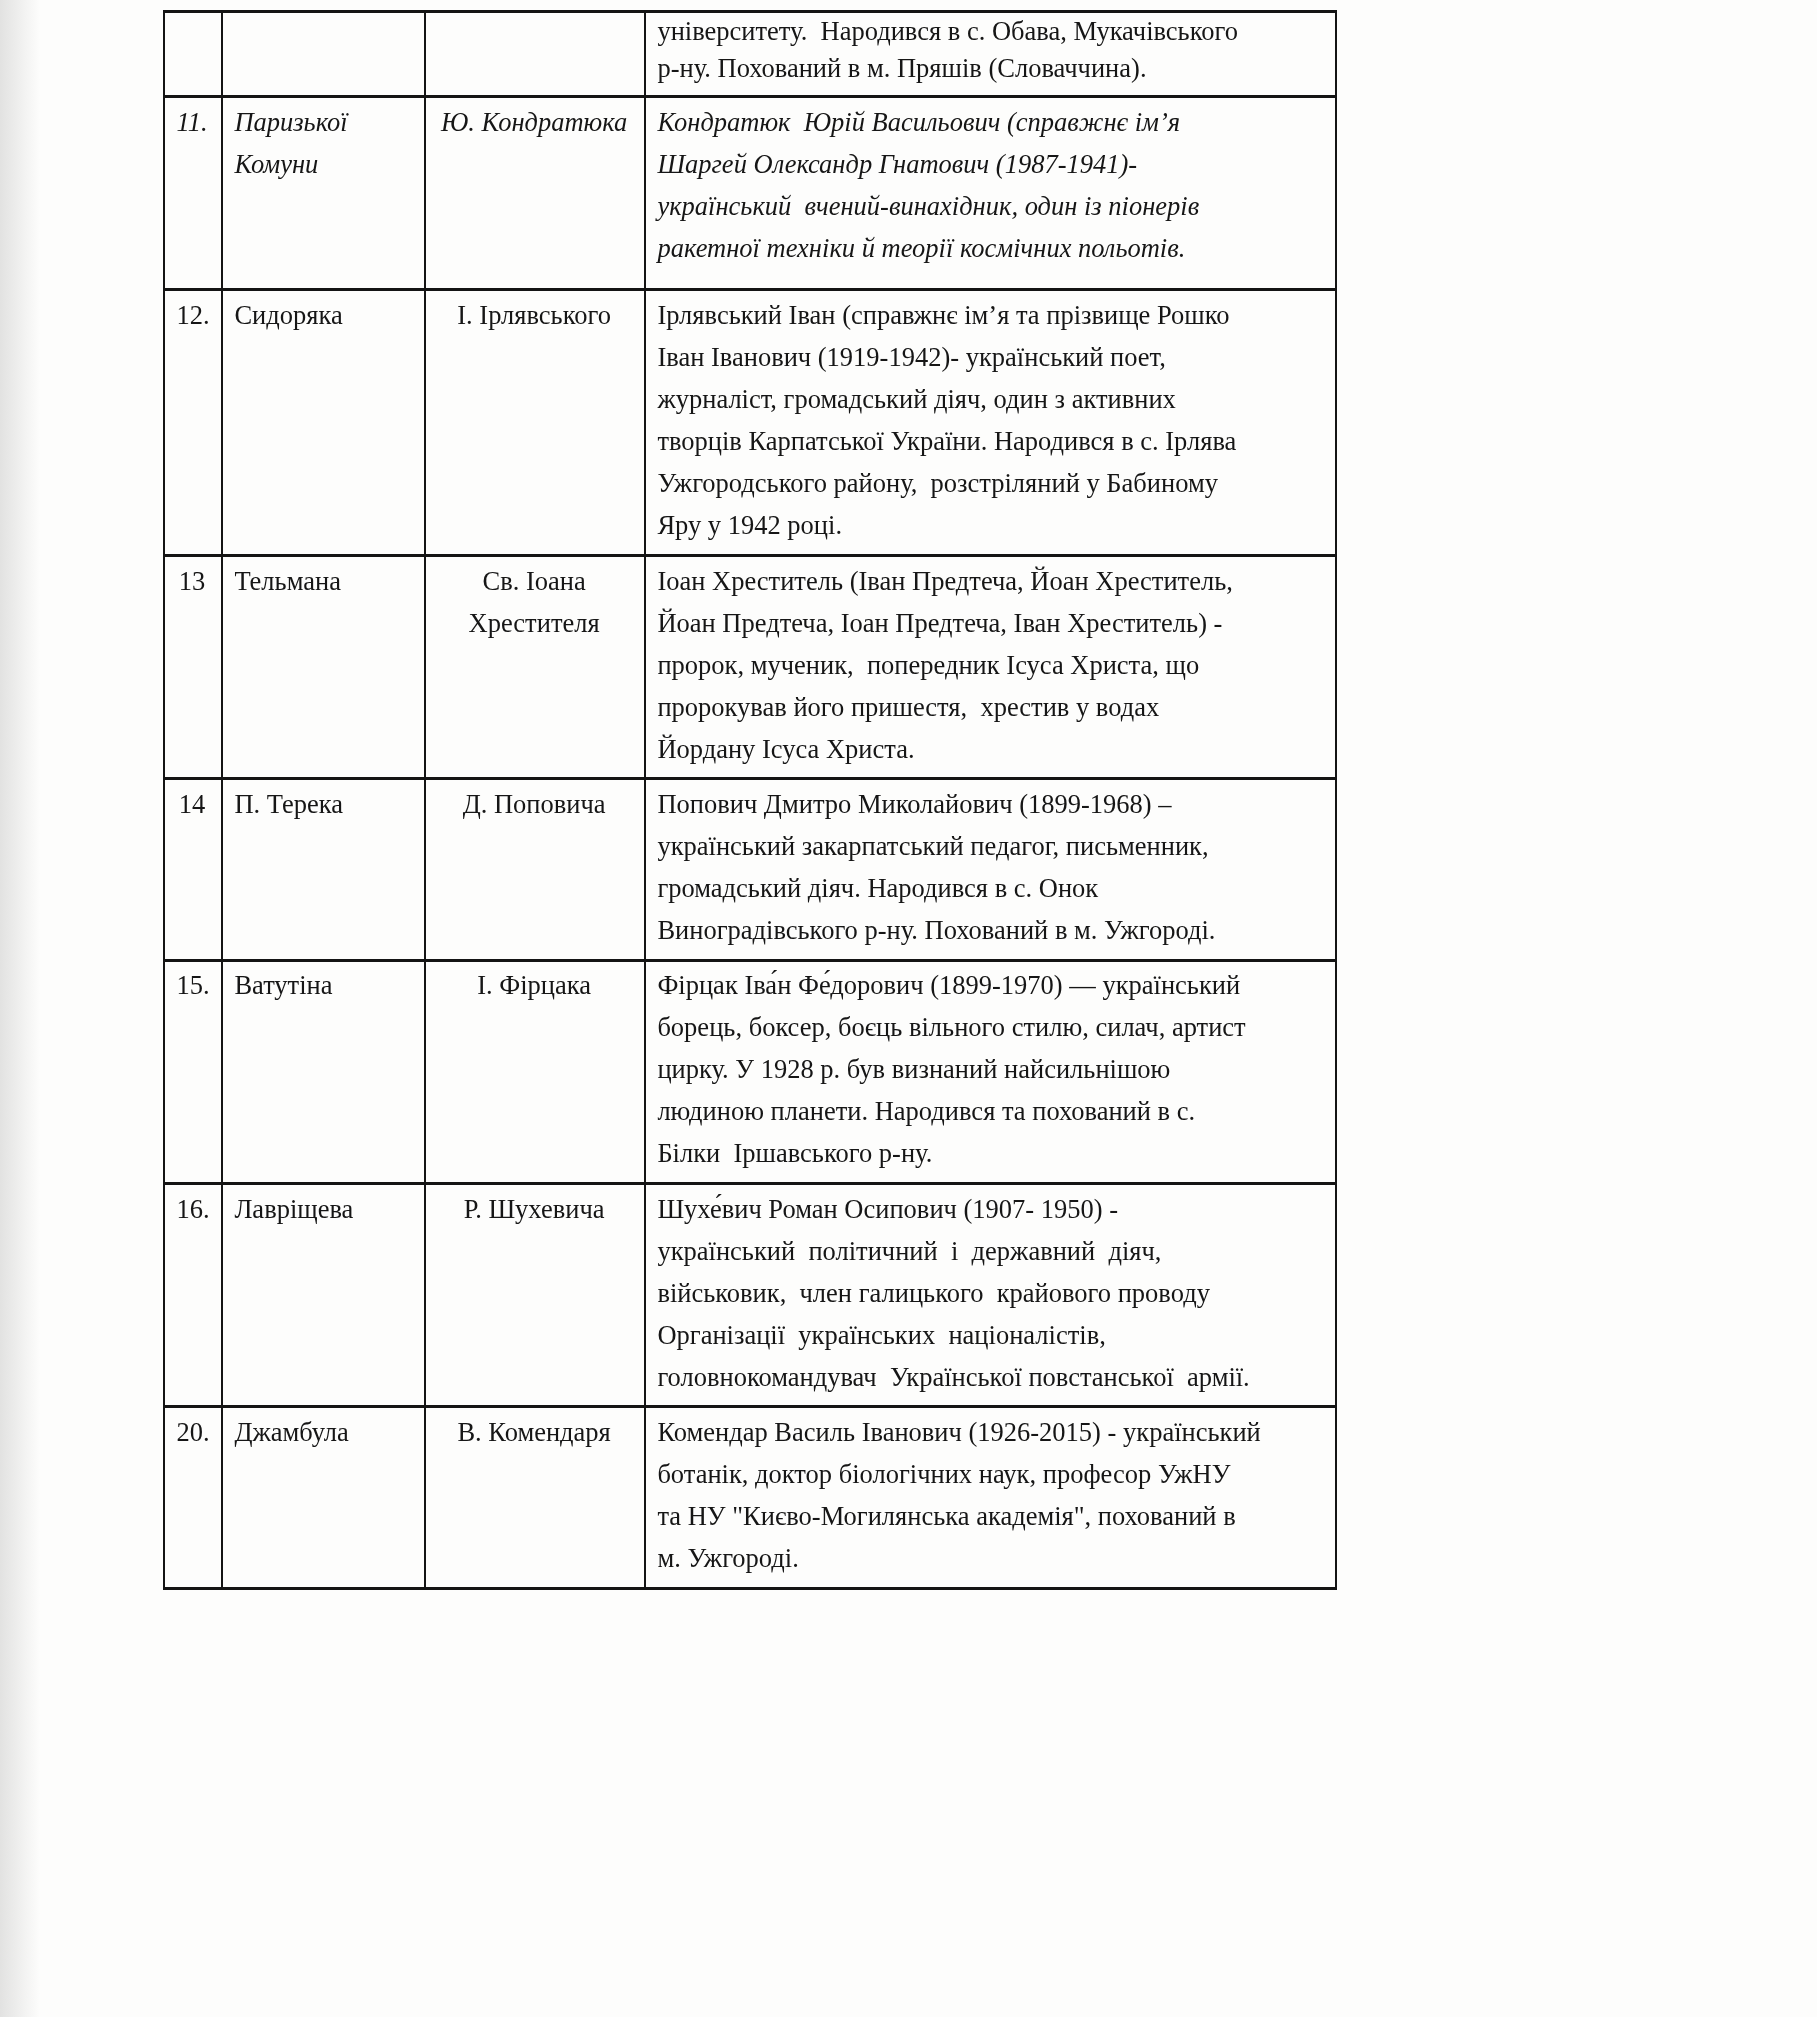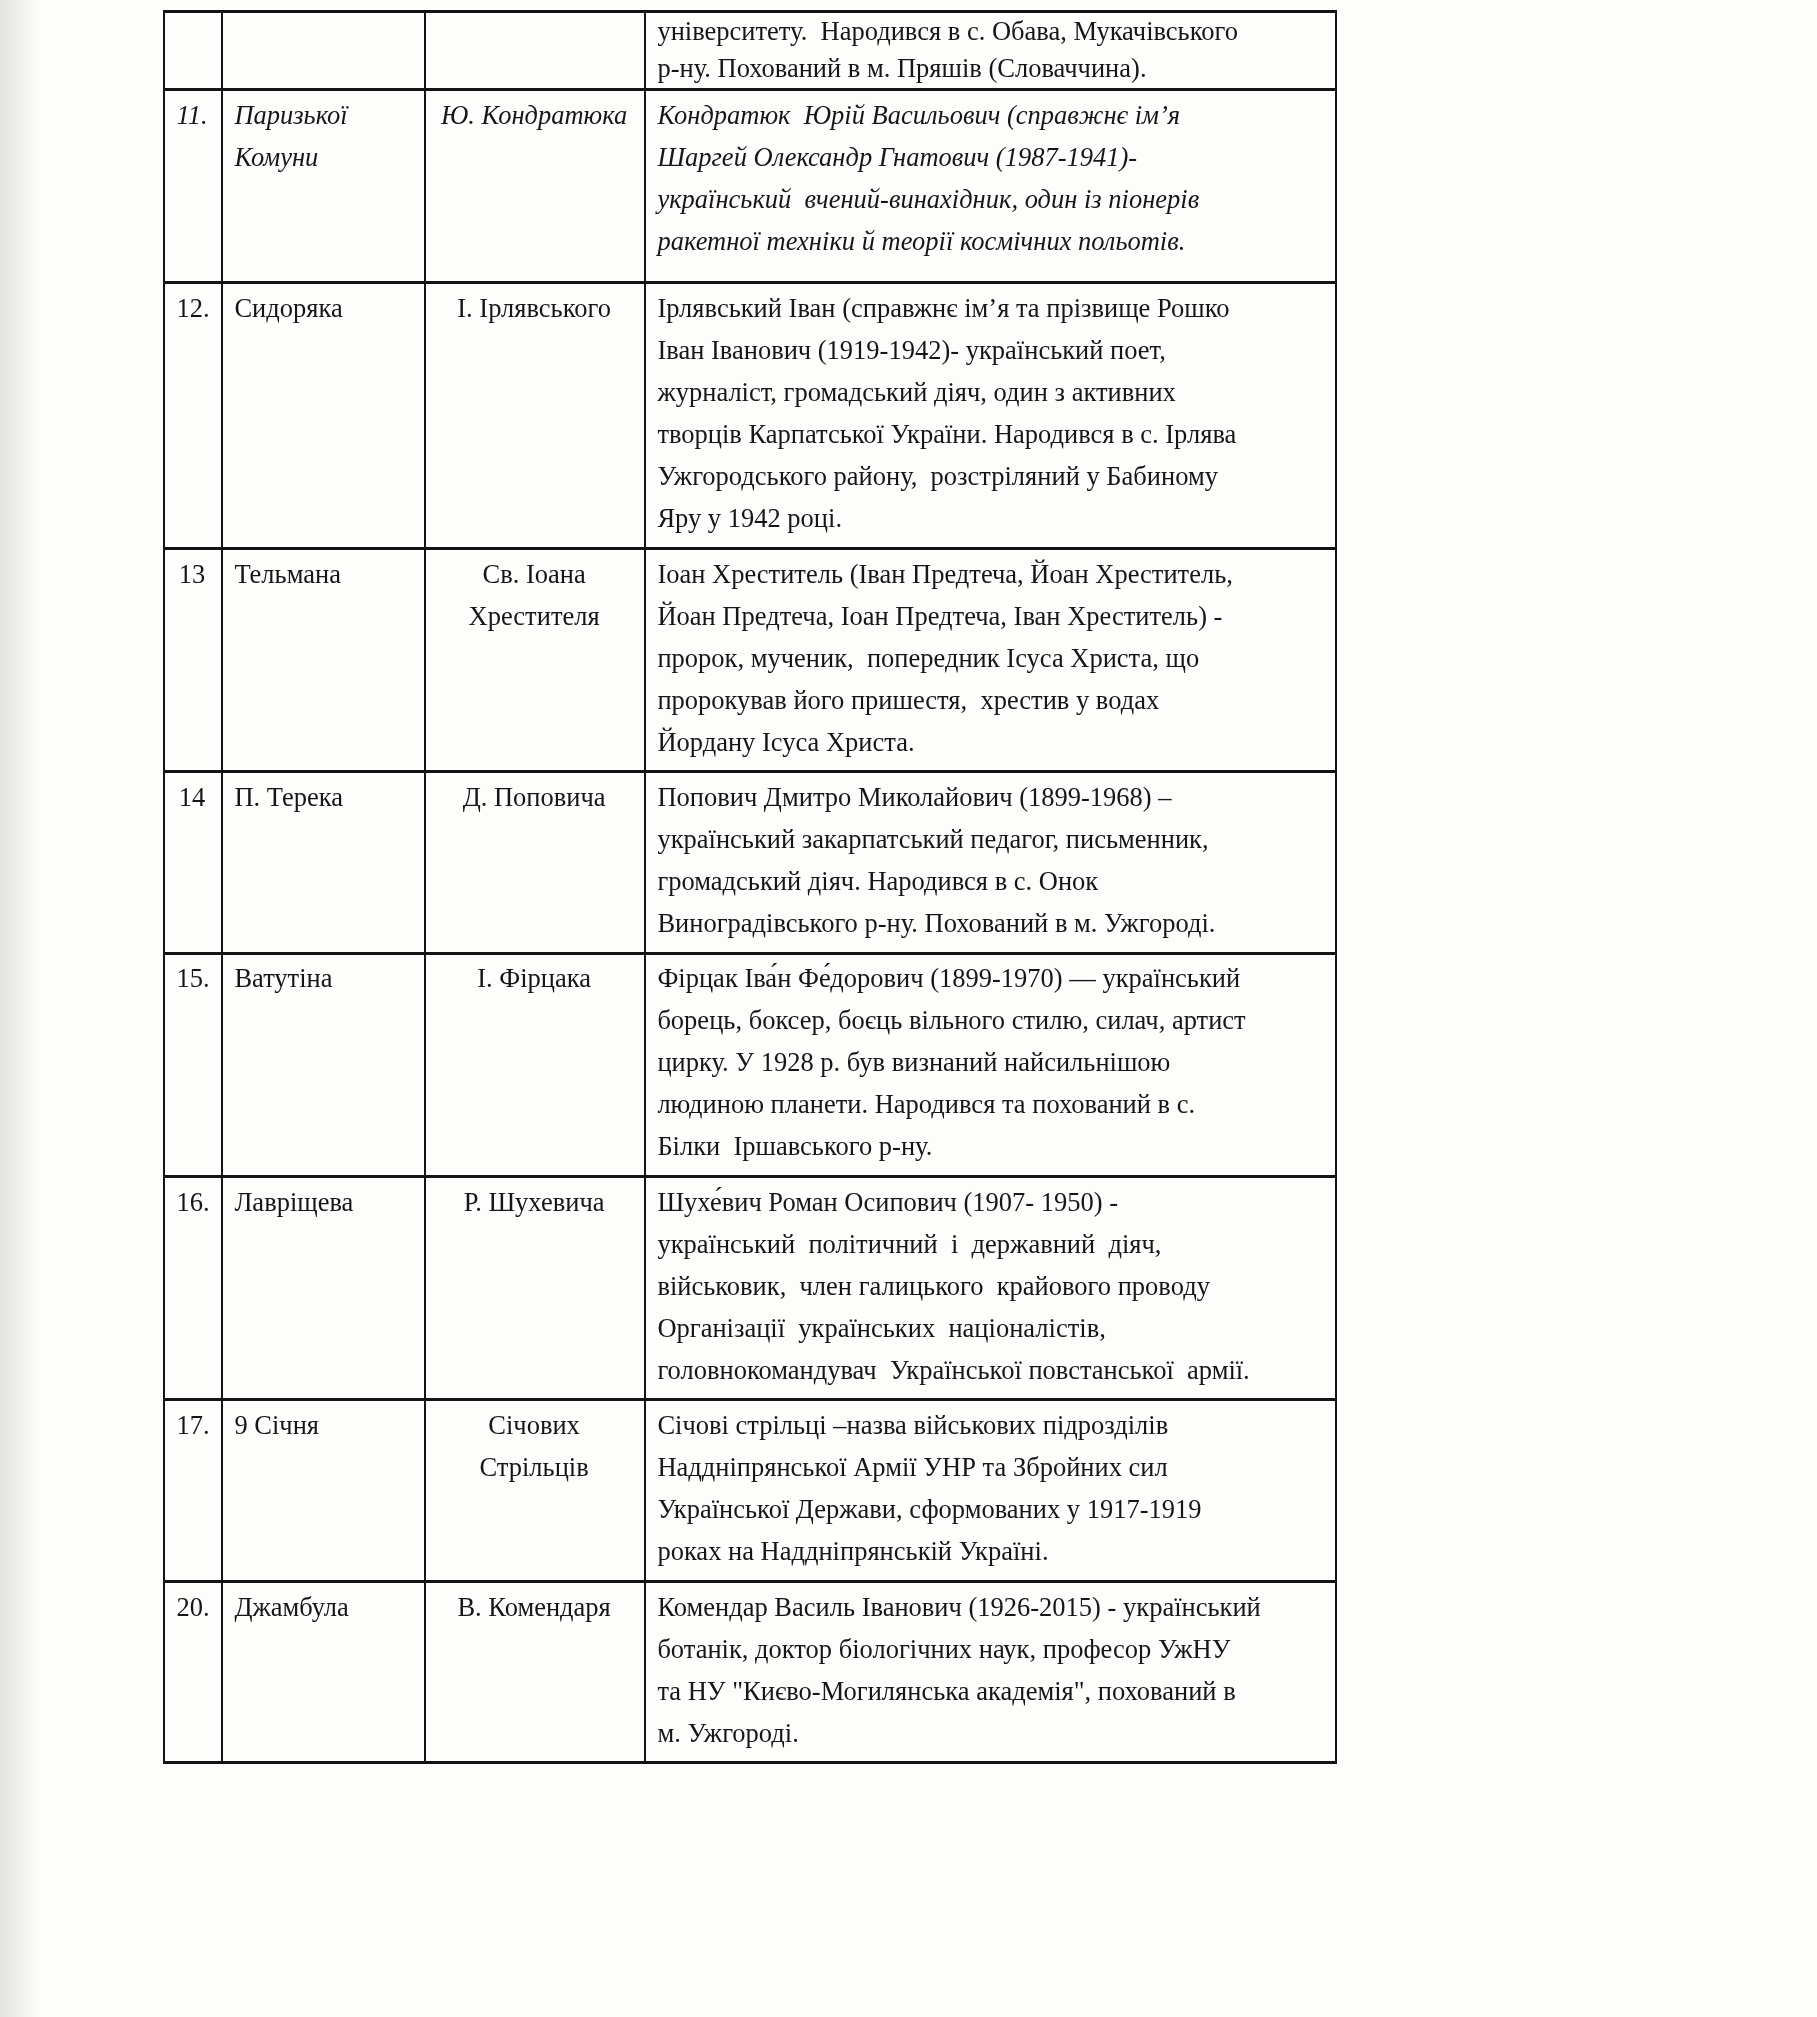--- a/index.html
+++ b/index.html
@@ -47,21 +47,21 @@
   td.num {
     text-align: center;
     padding-left: 3.8px;
     padding-right: 3.8px;
   }
   td.old { text-align: left; }
   td.old.align-center { text-align: left; }
   td.new { text-align: center; }
   td.desc { text-align: left; }
   
-  tr:nth-child(1) td { line-height: 37px; padding-top: 0.9px; padding-bottom: 1px; }
+  tr:nth-child(1) td { line-height: 37px; padding-top: 0.9px; padding-bottom: 8px; }
   
   tr:nth-child(2) td { height: 193px; font-style: italic; }
 </style>
 </head>
 <body>
 
 <div class="page">
   <div class="left-shade"></div>
   <div class="table-wrap">
     <table class="streets-table">
@@ -134,30 +134,20 @@
             <td class="num">16.</td>
             <td class="old align-center">Лавріщева</td>
             <td class="new">Р. Шухевича</td>
             <td class="desc">Шухе́вич Роман Осипович (1907- 1950) -
 український  політичний  і  державний  діяч,
 військовик,  член галицького  крайового проводу
 Організації  українських  націоналістів,
 головнокомандувач  Української повстанської  армії.</td>
           </tr>
           <tr>
-            <td class="num">17.</td>
-            <td class="old align-center">9 Січня</td>
-            <td class="new">Січових
-Стрільців</td>
-            <td class="desc">Січові стрільці –назва військових підрозділів
-Наддніпрянської Армії УНР та Збройних сил
-Української Держави, сформованих у 1917-1919
-роках на Наддніпрянській Україні.</td>
-          </tr>
-          <tr>
             <td class="num">20.</td>
             <td class="old align-center">Джамбула</td>
             <td class="new">В. Комендаря</td>
             <td class="desc">Комендар Василь Іванович (1926-2015) - український
 ботанік, доктор біологічних наук, професор УжНУ
 та НУ "Києво-Могилянська академія", похований в
 м. Ужгороді.</td>
           </tr>
         </tbody>
     </table>

